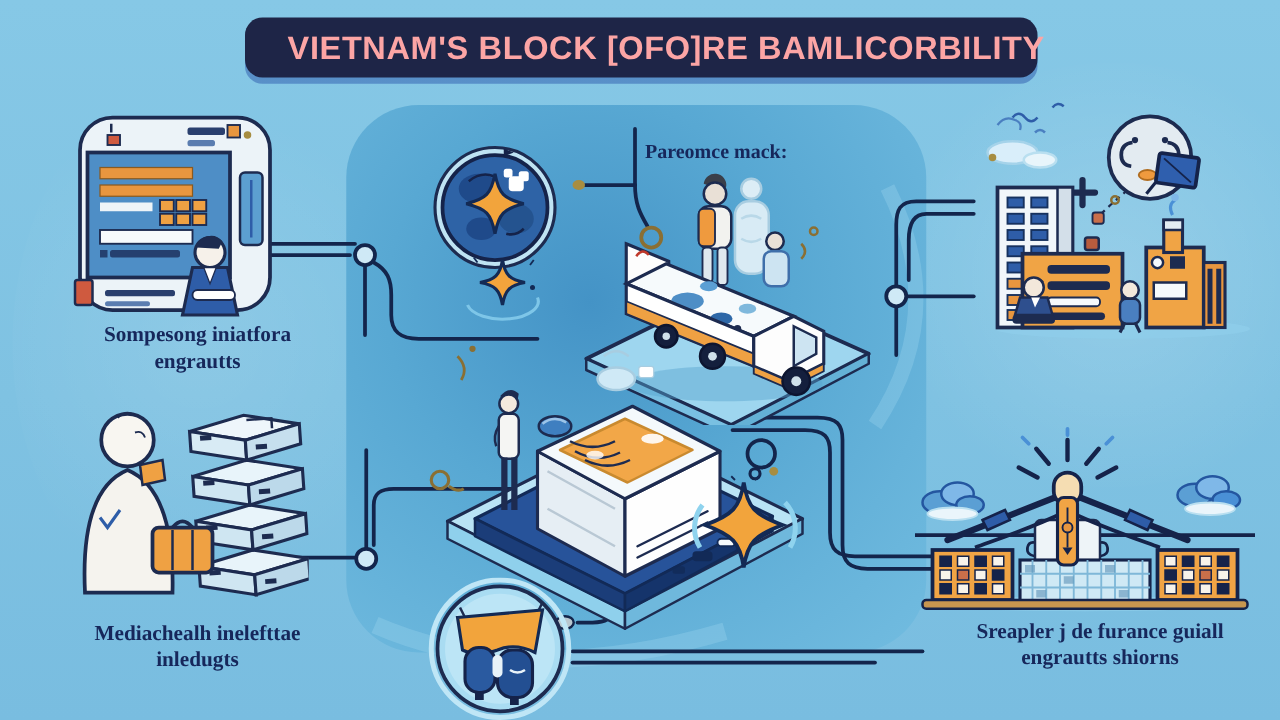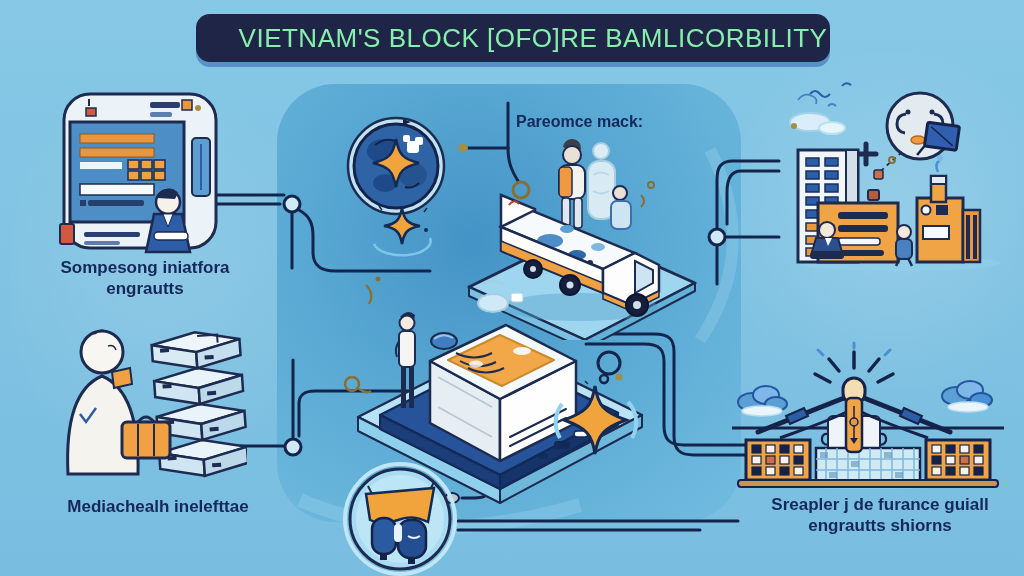--- a/index.html
+++ b/index.html
@@ -5,24 +5,24 @@
   html,body{margin:0;padding:0;}
   body{width:1024px;height:576px;overflow:hidden;font-family:"Liberation Sans",sans-serif;}
   .stage{position:relative;width:1024px;height:576px;background:linear-gradient(180deg,#86c8e6 0%,#7fc2e2 55%,#79bde0 100%);overflow:hidden;}
   .glow{position:absolute;border-radius:50%;pointer-events:none;}
   .glow-right{left:700px;top:50px;width:380px;height:340px;background:radial-gradient(circle,rgba(255,255,255,.16),rgba(255,255,255,0) 70%);}
   .glow-left{left:10px;top:60px;width:300px;height:430px;background:radial-gradient(circle,rgba(255,255,255,.10),rgba(255,255,255,0) 72%);}
   .panel{position:absolute;left:277px;top:84px;width:464px;height:438px;border-radius:58px;
          background:radial-gradient(circle at 42% 36%,#4493c6 0%,#58a8d3 42%,#66b3da 72%,#72bce0 100%);}
   .banner{position:absolute;left:196px;top:14px;width:634px;height:48px;background:#1e2547;border-radius:14px;
           box-shadow:0 5px 0 rgba(53,98,176,.55);display:flex;align-items:center;justify-content:center;}
-  .banner span{color:#86efac;font-weight:normal;font-size:26px;letter-spacing:.5px;white-space:nowrap;margin-left:40px;}
+  .banner span{color:#fca5a5;font-weight:bold;font-size:26px;letter-spacing:.5px;white-space:nowrap;margin-left:40px;}
   .label{position:absolute;color:#16275b;font-weight:bold;font-size:17px;line-height:1.22;text-align:center;}
-  .label span{display:block;}
-  .l-tl{left:5px;top:258px;width:280px;}
+  .label span{display:block;font-family:Liberation Serif, serif;}
+  .l-tl{left:18px;top:258px;width:280px;}
   .l-bl{left:18px;top:497px;width:280px;text-align:center;}
   .l-ct{left:516px;top:112px;width:200px;text-align:left;font-size:16px;}
   .l-r{left:762px;top:283px;width:262px;}
   .l-br{left:732px;top:495px;width:296px;}
   svg.abs{position:absolute;}
 </style>
 </head>
 <body>
 
 <div class="stage">
@@ -461,20 +461,21 @@
   <div class="banner">
     <span>VIETNAM'S BLOCK [OFO]RE BAMLICORBILITY</span>
   </div>
 
   <div class="label l-tl">
     <span>Sompesong iniatfora</span>
     <span>engrautts</span>
   </div>
   <div class="label l-bl">
     <span>Mediachealh inelefttae</span>
+    <span>inledugts</span>
   </div>
   <div class="label l-ct">
     <span>Pareomce mack:</span>
   </div>
   <div class="label l-br">
     <span>Sreapler j de furance guiall</span>
     <span>engrautts shiorns</span>
   </div>
 
 </div>

